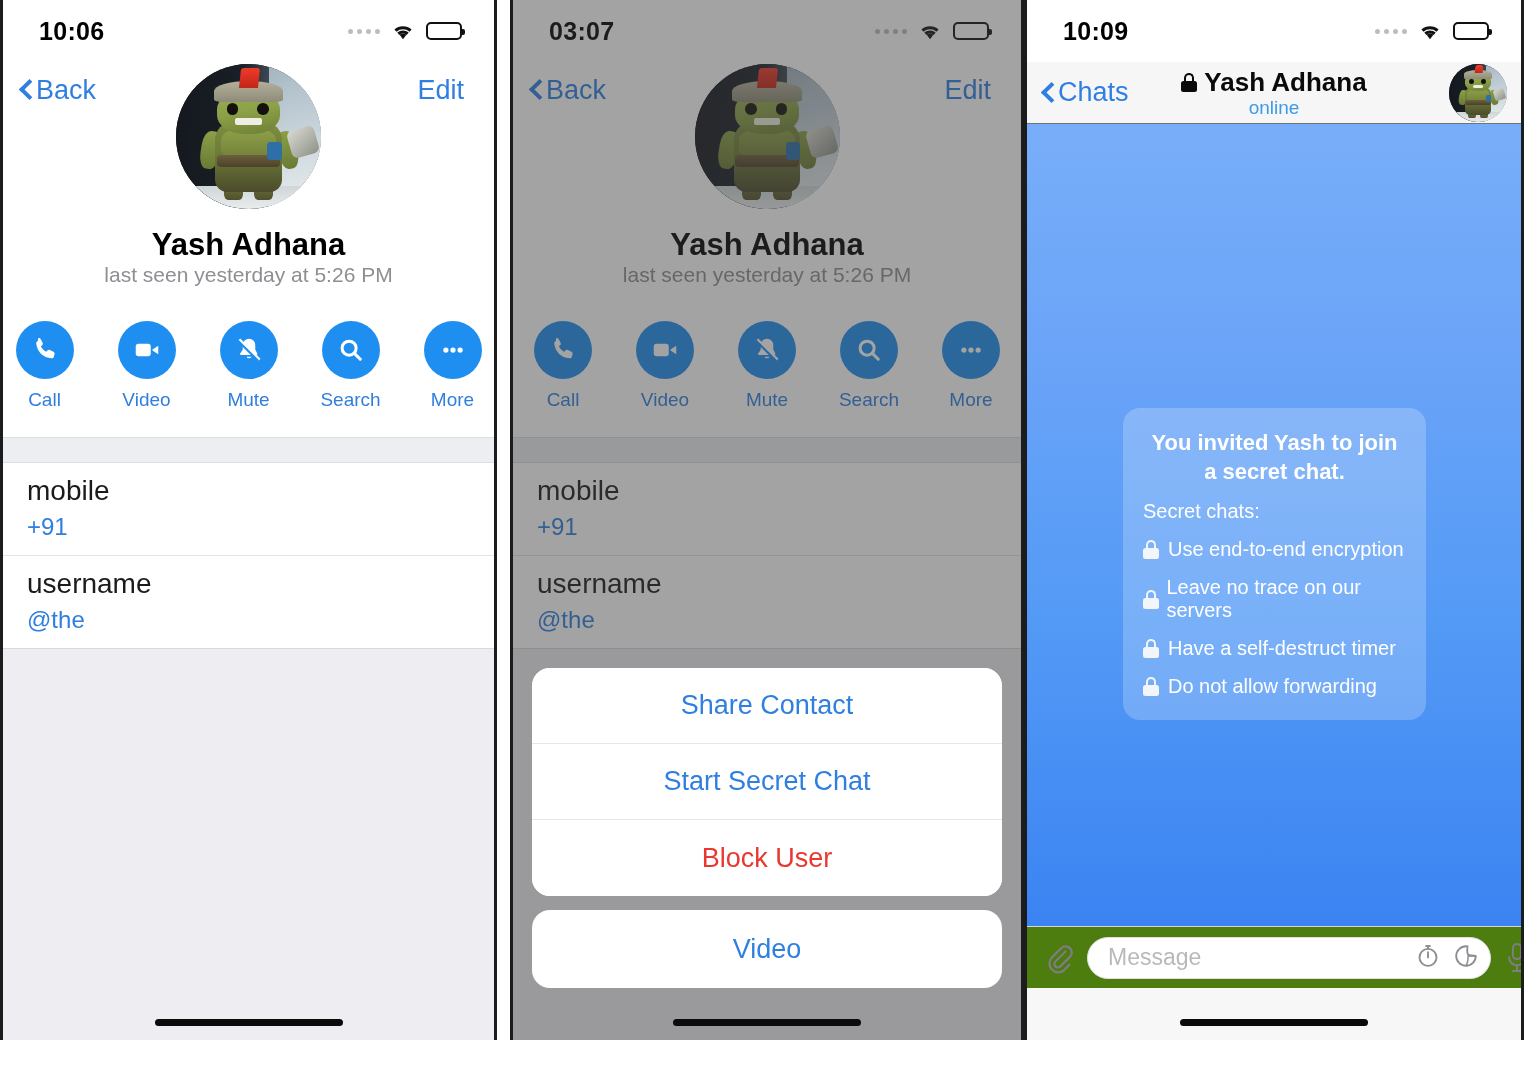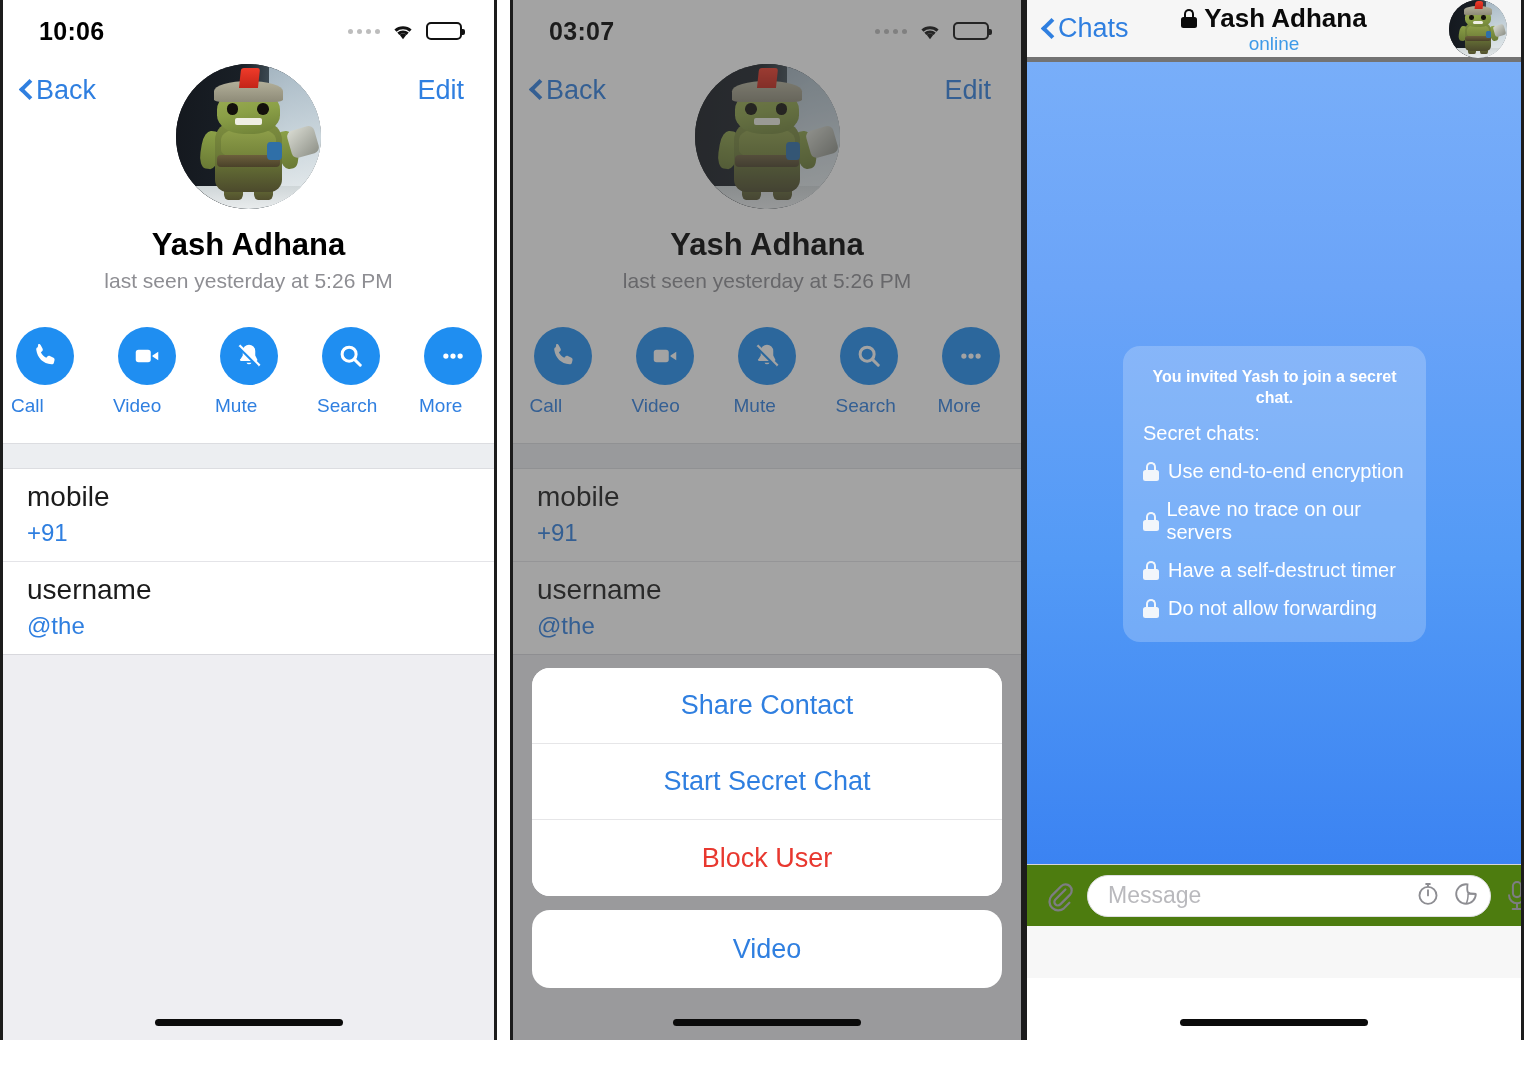--- a/index.html
+++ b/index.html
@@ -118,28 +118,28 @@
       transform: rotate(-16deg); }
   .hulk .leg { position: absolute; top: 76%; width: 13%; height: 18%;
       background: linear-gradient(180deg,#7a8a3c,#514f2e); border-radius: 22%; }
   .hulk .leg.l { left: 33%; } .hulk .leg.r { left: 54%; }
   .hulk .belt { position: absolute; left: 28%; top: 63%; width: 44%; height: 8%;
       background: linear-gradient(180deg,#6c5f3c,#4a4129); border-radius: 4px; }
   .hulk .acc { position: absolute; left: 63%; top: 54%; width: 10%; height: 12%;
       background: #2f6fa8; border-radius: 24%; }
 
   .pname { font-size: 31px; font-weight: bold; color: #000; margin-top: 18px; }
-  .psub  { font-size: 21px; color: #8e8e93; margin-top: 6px; }
+  .psub  { font-size: 21px; color: #8e8e93; margin-top: 0; }
 
   
   .actions {
     display: flex; justify-content: center; gap: 35px;
     margin-top: 34px; padding-bottom: 4px;
   }
-  .action { width: 67px; text-align: left; cursor: pointer; }
+  .action { width: 67px; text-align: center; cursor: pointer; }
   .abtn {
     width: 58px; height: 58px; border-radius: 50%;
     background: #1f8ef1; margin: 0 auto;
     display: flex; align-items: center; justify-content: center;
   }
   .alabel { font-size: 19px; color: #2f7fe0; margin-top: 10px; }
 
   
   .sep-band { height: 26px; background: #eceef1; border-top: 1px solid #dcdde1; border-bottom: 1px solid #dcdde1; }
   .list { background: #fff; }
@@ -176,21 +176,21 @@
   .sheet-item:last-child { border-bottom: none; }
   .sheet-item.danger { color: #e8382f; }
   .sheet-cancel {
     background: #fff; border-radius: 18px; height: 78px;
     display: flex; align-items: center; justify-content: center;
     font-size: 27px; color: #2f7fe0; cursor: pointer;
   }
 
   
   .chat-nav {
-    height: 62px; background: #f6f6f6; border-bottom: 5px solid #737373;
+    height: 62px; background: #f6f6f6; border-bottom: 1px solid #737373;
     display: flex; align-items: center; justify-content: space-between;
     padding: 0 14px 0 14px; position: relative;
   }
   .chat-title-wrap { text-align: center; position: absolute; left: 0; right: 0; pointer-events: none; }
   .chat-title {
     font-size: 26px; font-weight: bold; color: #0a0a0a;
     display: inline-flex; align-items: center; gap: 7px;
   }
   .chat-sub { font-size: 19px; color: #3e9ae8; margin-top: -1px; }
   .lock-glyph { display: inline-block; width: 16px; height: 19px; position: relative; }
@@ -209,21 +209,21 @@
     position: relative; flex: 1;
     background: linear-gradient(180deg,#78aef9 0%,#6ba4f8 28%,#539af6 62%,#3b83f2 100%);
     overflow: hidden;
   }
   .bubble {
     position: absolute; left: 96px; top: 284px; width: 303px;
     background: rgba(255,255,255,.22);
     border-radius: 17px; padding: 20px 20px 22px;
     color: #ffffff;
   }
-  .bubble-title { font-size: 16px; font-weight: bold; text-align: center; line-height: 1.32; }
+  .bubble-title { font-size: 22px; font-weight: bold; text-align: center; line-height: 1.32; }
   .bubble-lead { font-size: 20px; margin-top: 14px; }
   .bullet { display: flex; align-items: center; gap: 9px; font-size: 20px; margin-top: 15px; }
 
   .input-bar {
     height: 62px; background: #4d7c0f; border-top: 1px solid #d6d6d8;
     display: flex; align-items: center; gap: 12px; padding: 0 16px;
   }
   .clip { width: 32px; height: 32px; flex: 0 0 auto; cursor: pointer; }
   .msg-field {
     flex: 1; height: 42px; background: #ffffff; border: 1px solid #dfdfe2;
@@ -507,20 +507,39 @@
       <div class="sheet-cancel">Video</div>
     </div>
 
     <div class="home-ind">
         <i></i>
       </div>
   </div>
 
   <div class="phone p3">
 
+    <div class="statusbar">
+      <div class="clock">10:09</div>
+      <div class="status-right">
+        <span class="dots">
+            <i></i>
+            <i></i>
+            <i></i>
+            <i></i>
+          </span>
+        <span class="wifi">
+          <svg viewBox="0 0 26 19" width="26" height="19">
+              <path d="M13 17.2 9.6 12.8a5.6 5.6 0 0 1 6.8 0z" fill="#111"></path>
+              <path d="M4.4 7.4a13 13 0 0 1 17.2 0l-2.1 2.4a9.8 9.8 0 0 0-13 0z" fill="#111"></path>
+              <path d="M7.3 10.6a9 9 0 0 1 11.4 0l-2 2.3a6 6 0 0 0-7.4 0z" fill="#111"></path>
+            </svg>
+        </span>
+        <span class="batt"><span class="fill"></span></span>
+      </div>
+    </div>
 
     <div class="body-col">
       <div class="chat-nav">
         <div class="navlink">
           <span class="chev"></span>
           <span>Chats</span>
         </div>
         <div class="chat-title-wrap">
           <div class="chat-title">
             <span class="lock-glyph">

